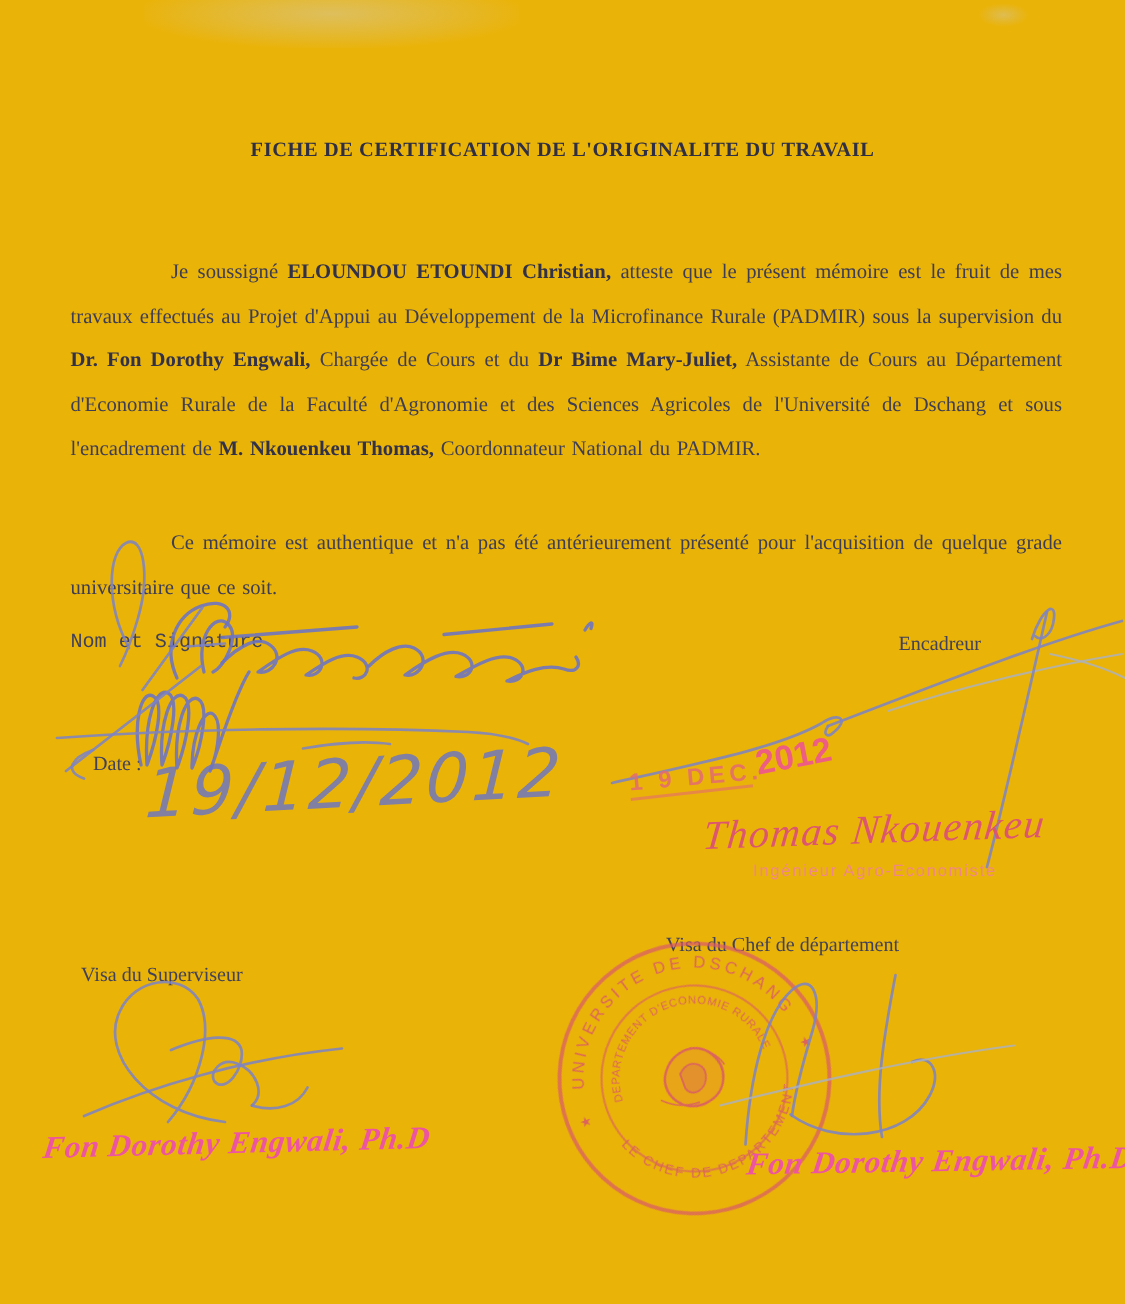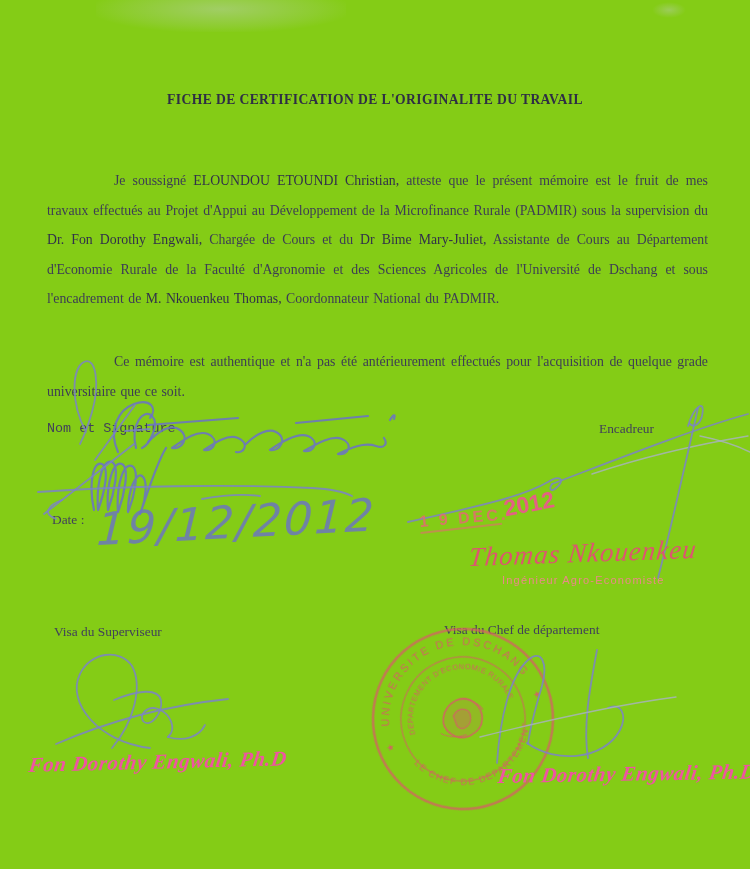--- a/index.html
+++ b/index.html
@@ -1,19 +1,19 @@
 <!DOCTYPE html>
 <html><head>
 <meta charset="utf-8">
 <style>
   html,body{margin:0;padding:0;background:#ffffff;}
   .page{
     position:relative;
     width:750px;height:869px;
-    background:#84cc16;
+    background:#eab308;
     overflow:hidden;
     font-family:"Liberation Serif", serif;
     color:#3d3d55;
   }
   .smudge{
     position:absolute;left:96px;top:-6px;width:250px;height:38px;
     background:radial-gradient(ellipse at 50% 40%, rgba(203,208,218,0.40), rgba(203,208,218,0.12) 55%, transparent 75%);
   }
   .smudge2{
     position:absolute;left:652px;top:2px;width:34px;height:16px;
@@ -23,28 +23,28 @@
     position:absolute;left:0;top:92px;width:100%;
     text-align:center;font-weight:bold;font-size:13.6px;
     letter-spacing:0.4px;color:#2e2e44;
   }
   .para{
     position:absolute;left:47px;width:661px;
     font-size:13.8px;line-height:29.6px;
     text-align:justify;text-indent:67px;
     color:#3d3d55;word-spacing:1px;
   }
-  .para .b{font-weight:normal;color:#31314a;}
+  .para .b{font-weight:bold;color:#31314a;}
   #p1{top:166px;}
   #p2{top:347px;}
   .lbl{position:absolute;font-size:13.4px;color:#41415a;}
   #lbl-nom{left:47px;top:421px;font-family:Liberation Mono, monospace;}
   #lbl-encadreur{left:584px;top:421px;margin-left:15px;}
-  #lbl-date{left:52px;top:501px;margin-top:11px;}
-  #lbl-visa-sup{left:54px;top:624px;}
+  #lbl-date{left:62px;top:501px;}
+  #lbl-visa-sup{left:54px;top:642px;}
   #lbl-visa-chef{left:444px;top:622px;}
   svg.overlay{position:absolute;left:0;top:0;pointer-events:none;}
   .ink{fill:none;stroke:#6b74c4;stroke-width:2.2;stroke-linecap:round;stroke-linejoin:round;opacity:0.88;}
   .ink-thin{fill:none;stroke:#7b82c8;stroke-width:1.8;stroke-linecap:round;stroke-linejoin:round;opacity:0.85;}
   .ink-faint{fill:none;stroke:#a9b1c6;stroke-width:1.4;stroke-linecap:round;opacity:0.8;}
   .round-stamp{filter:blur(0.5px);opacity:0.88;}
   .script-pink{font-family:"Liberation Serif",serif;font-style:italic;font-weight:bold;fill:#ee55a0;}
   .script-red{font-family:"Liberation Serif",serif;font-style:italic;fill:#dc5670;}
   .hand-date{font-family:"DejaVu Sans",sans-serif;font-style:italic;fill:#6b74c4;opacity:0.82;}
 </style>
@@ -52,21 +52,21 @@
 <body>
 
 <div class="page">
 
   <div class="smudge"></div>
   <div class="smudge2"></div>
 
   <div class="doc-title">FICHE DE CERTIFICATION DE L'ORIGINALITE DU TRAVAIL</div>
 
   <div class="para" id="p1"><span>Je soussigné </span><span class="b">ELOUNDOU ETOUNDI Christian,</span><span> atteste que le présent mémoire est le fruit de mes travaux effectués au Projet d'Appui au Développement de la Microfinance Rurale (PADMIR) sous la supervision du </span><span class="b">Dr. Fon Dorothy Engwali,</span><span> Chargée de Cours et du </span><span class="b">Dr Bime Mary-Juliet,</span><span> Assistante de Cours au Département d'Economie Rurale de la Faculté d'Agronomie et des Sciences Agricoles de l'Université de Dschang et sous l'encadrement de </span><span class="b">M. Nkouenkeu Thomas,</span><span> Coordonnateur National du PADMIR.</span></div>
-  <div class="para" id="p2">Ce mémoire est authentique et n'a pas été antérieurement effectués pour l'acquisition de quelque grade universitaire que ce soit.</div>
+  <div class="para" id="p2">Ce mémoire est authentique et n'a pas été antérieurement présenté pour l'acquisition de quelque grade universitaire que ce soit.</div>
 
   <div class="lbl" id="lbl-nom">Nom et Signature</div>
   <div class="lbl" id="lbl-encadreur">Encadreur</div>
   <div class="lbl" id="lbl-date">Date :</div>
   <div class="lbl" id="lbl-visa-sup">Visa du Superviseur</div>
   <div class="lbl" id="lbl-visa-chef">Visa du Chef de département</div>
 
   <svg class="overlay" width="750" height="869" viewBox="0 0 750 869">
     <defs>
       <path id="arcT" d="M -74 0 A 74 74 0 0 1 74 0"></path>

